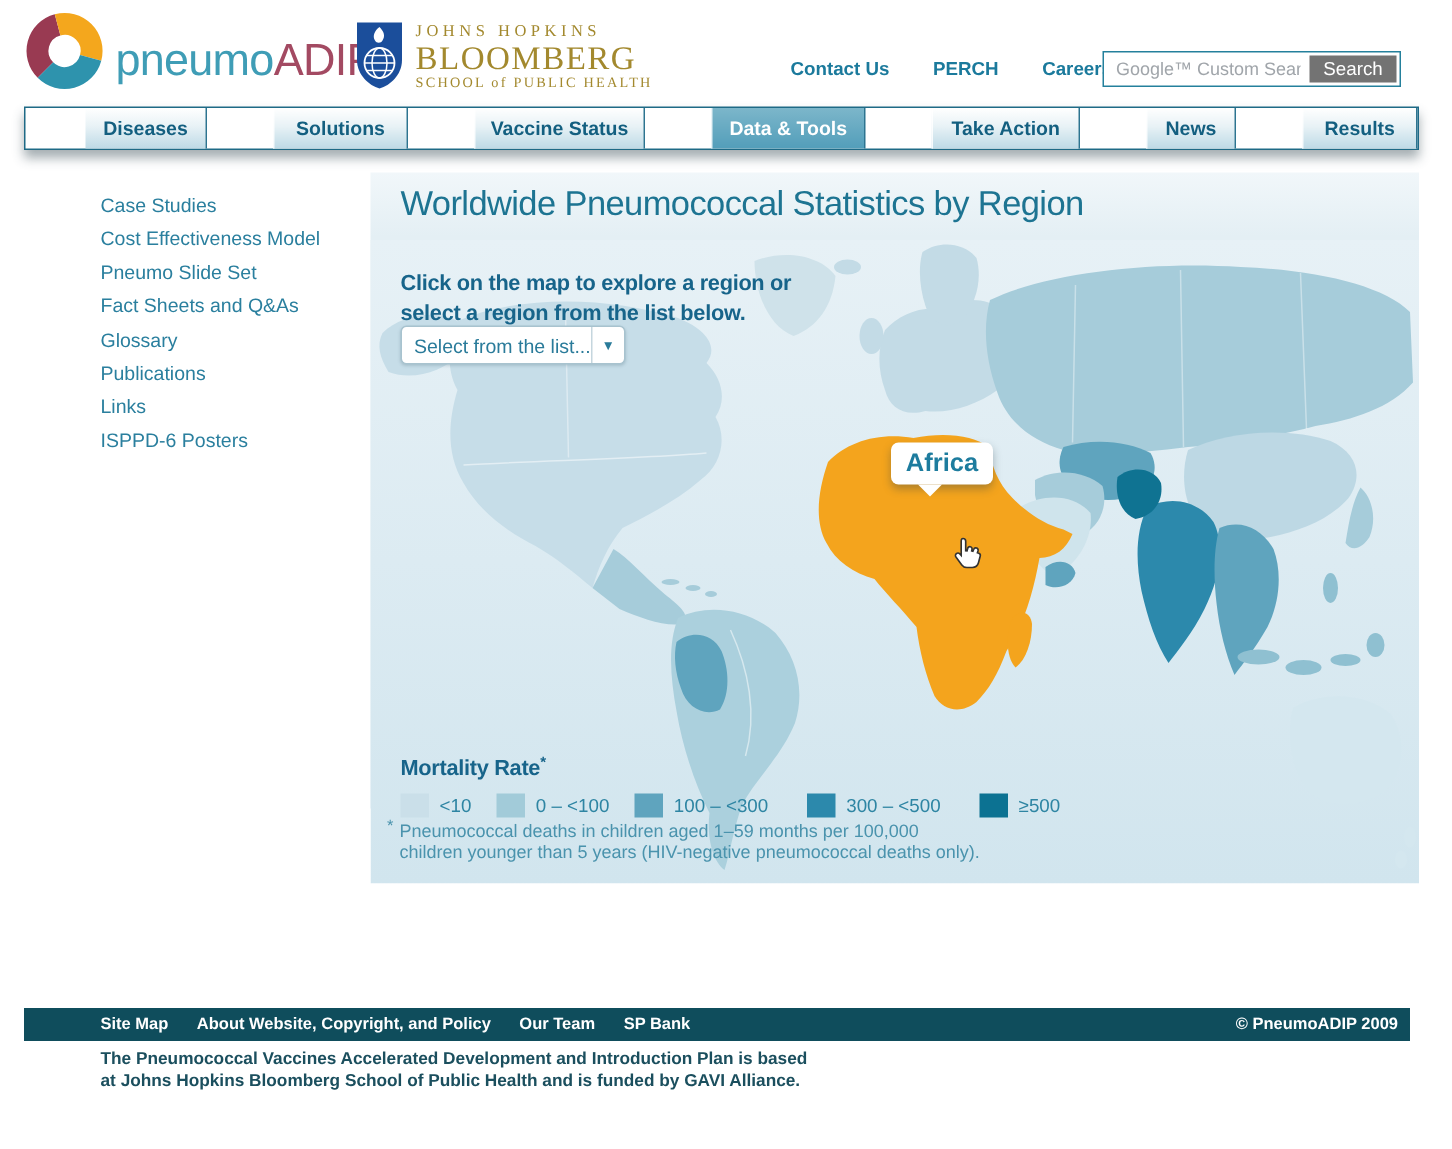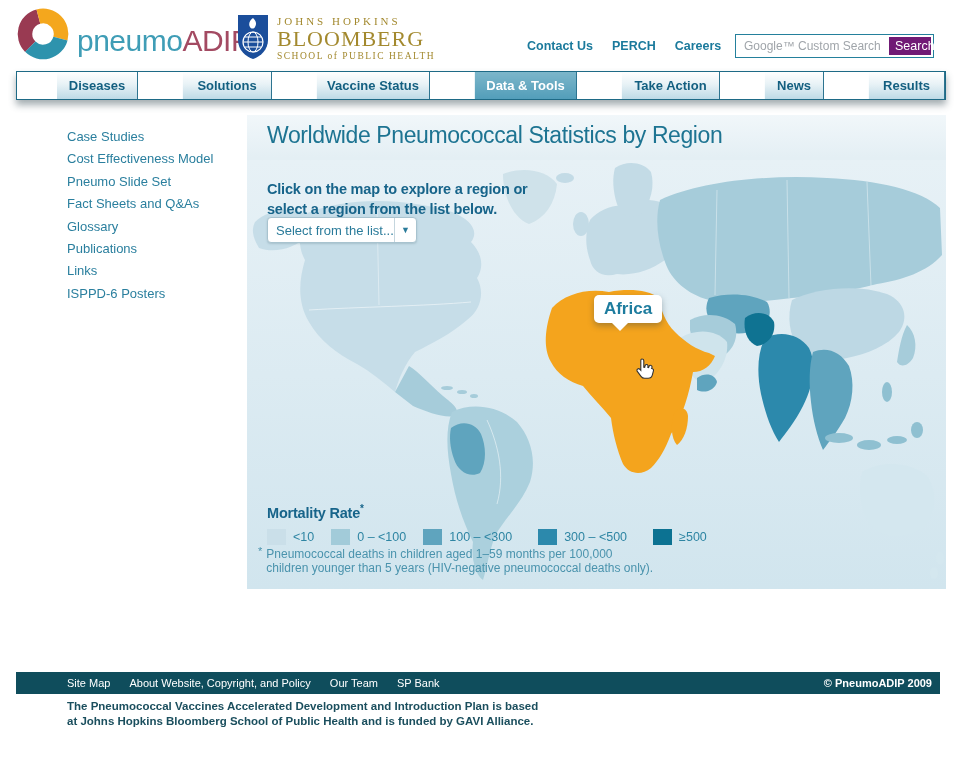--- a/index.html
+++ b/index.html
@@ -9,26 +9,26 @@
   .header{position:absolute;left:0;top:0;width:968px;height:70px;background:#fff;}
   .brand{position:absolute;left:16px;top:7px;display:flex;align-items:center;cursor:pointer;}
   .brand-text{font-size:30px;letter-spacing:-0.5px;margin-left:7px;margin-top:14px;}
   .brand-text .pneumo{color:#3f9db6;}
   .brand-text .adip{color:#a34a62;}
   .jhsph{position:absolute;left:236px;top:14px;display:flex;cursor:pointer;}
   .jhsph-text{margin-left:7px;color:#a3892e;font-family:"Liberation Serif",serif;line-height:1;}
   .jhsph-l1{font-size:11px;letter-spacing:3px;margin-top:2px;}
   .jhsph-l2{font-size:22px;letter-spacing:1px;margin-top:1px;}
   .jhsph-l3{font-size:9.5px;letter-spacing:1.5px;margin-top:2px;}
-  .hdr-links{position:absolute;left:527px;top:39px;display:flex;gap:19px;}
+  .hdr-links{position:absolute;left:527px;top:39px;display:flex;gap:29px;}
   .hdr-link{color:#1b7a9c;font-weight:bold;font-size:12.5px;cursor:pointer;white-space:nowrap;}
   .searchbox{position:absolute;left:735px;top:34px;width:199px;height:24px;border:1px solid #24809c;background:#fff;display:flex;align-items:stretch;padding:2px;box-sizing:border-box;}
   .searchbox input{flex:1;border:none;outline:none;font-size:12px;color:#555;padding:0 6px;font-family:"Liberation Sans",sans-serif;min-width:0;}
   .searchbox input::placeholder{color:#a0a5aa;}
-  .search-btn{width:42px;background:#701a75;color:#fff;font-size:12.5px;border:none;cursor:pointer;font-family:"Liberation Sans",sans-serif;}
+  .search-btn{width:58px;background:#737373;color:#fff;font-size:12.5px;border:none;cursor:pointer;font-family:"Liberation Sans",sans-serif;}
 
   
   .nav{position:absolute;left:16px;top:71px;width:930px;height:29px;display:flex;border:1px solid #1e6a86;box-sizing:border-box;box-shadow:0 5px 7px rgba(55,75,85,0.45);padding-left:40px;}
   .tab{display:flex;align-items:center;justify-content:center;font-weight:bold;font-size:13px;color:#135f80;background:linear-gradient(180deg,#ffffff 0%,#e8f2f6 45%,#bedae6 100%);border-right:1px solid #2d7490;cursor:pointer;box-sizing:border-box;}
   .tab:not(:first-child){border-left:1px solid rgba(255,255,255,0.85);margin-left:44px;}
   .tab.active{background:linear-gradient(180deg,#7cb6ca 0%,#539eba 100%);color:#fff;}
   .nav-fill{flex:1;background:linear-gradient(180deg,#d7e9ef 0%,#86b3c6 100%);}
 
   
   .sidebar{position:absolute;left:67px;top:129px;}
@@ -53,21 +53,21 @@
   .legend-item:nth-child(3),.legend-item:nth-child(4),.legend-item:nth-child(5){margin-right:26px;}
   .sw{width:19px;height:16px;margin-right:7px;}
   .sw1{background:#cadfe9;} .sw2{background:#a2cbd9;} .sw3{background:#5fa4be;} .sw4{background:#2c89ac;} .sw5{background:#0c7292;}
   .legend-label{font-size:12.5px;color:#2e85a3;white-space:nowrap;}
   .footnote{position:absolute;left:11px;top:433px;color:#4a93ad;font-size:12px;line-height:13.5px;display:flex;}
   .footnote .mark{font-size:11px;margin-right:4px;margin-top:-3px;}
 
   
   .footer-bar{position:absolute;left:16px;top:672px;width:924px;height:22px;background:#0f4d5c;display:flex;align-items:center;}
   .footer-links{display:flex;gap:19px;margin-left:51px;}
-  .footer-link{color:#fff;font-weight:normal;font-size:11px;cursor:pointer;white-space:nowrap;}
+  .footer-link{color:#fff;font-weight:bold;font-size:11px;cursor:pointer;white-space:nowrap;}
   .copyright{margin-left:auto;margin-right:8px;color:#fff;font-weight:bold;font-size:11px;}
   .blurb{position:absolute;left:67px;top:699px;color:#1b4f5e;font-weight:bold;font-size:11.5px;line-height:15px;}
 </style>
 </head>
 <body>
 
 <div class="header">
   <div class="brand">
     <svg width="54" height="54" viewBox="0 0 48 48">
       <path d="M12.7,35.3 A16,16 0 0 1 19.9,8.5" fill="none" stroke="#993a52" stroke-width="13"></path>

